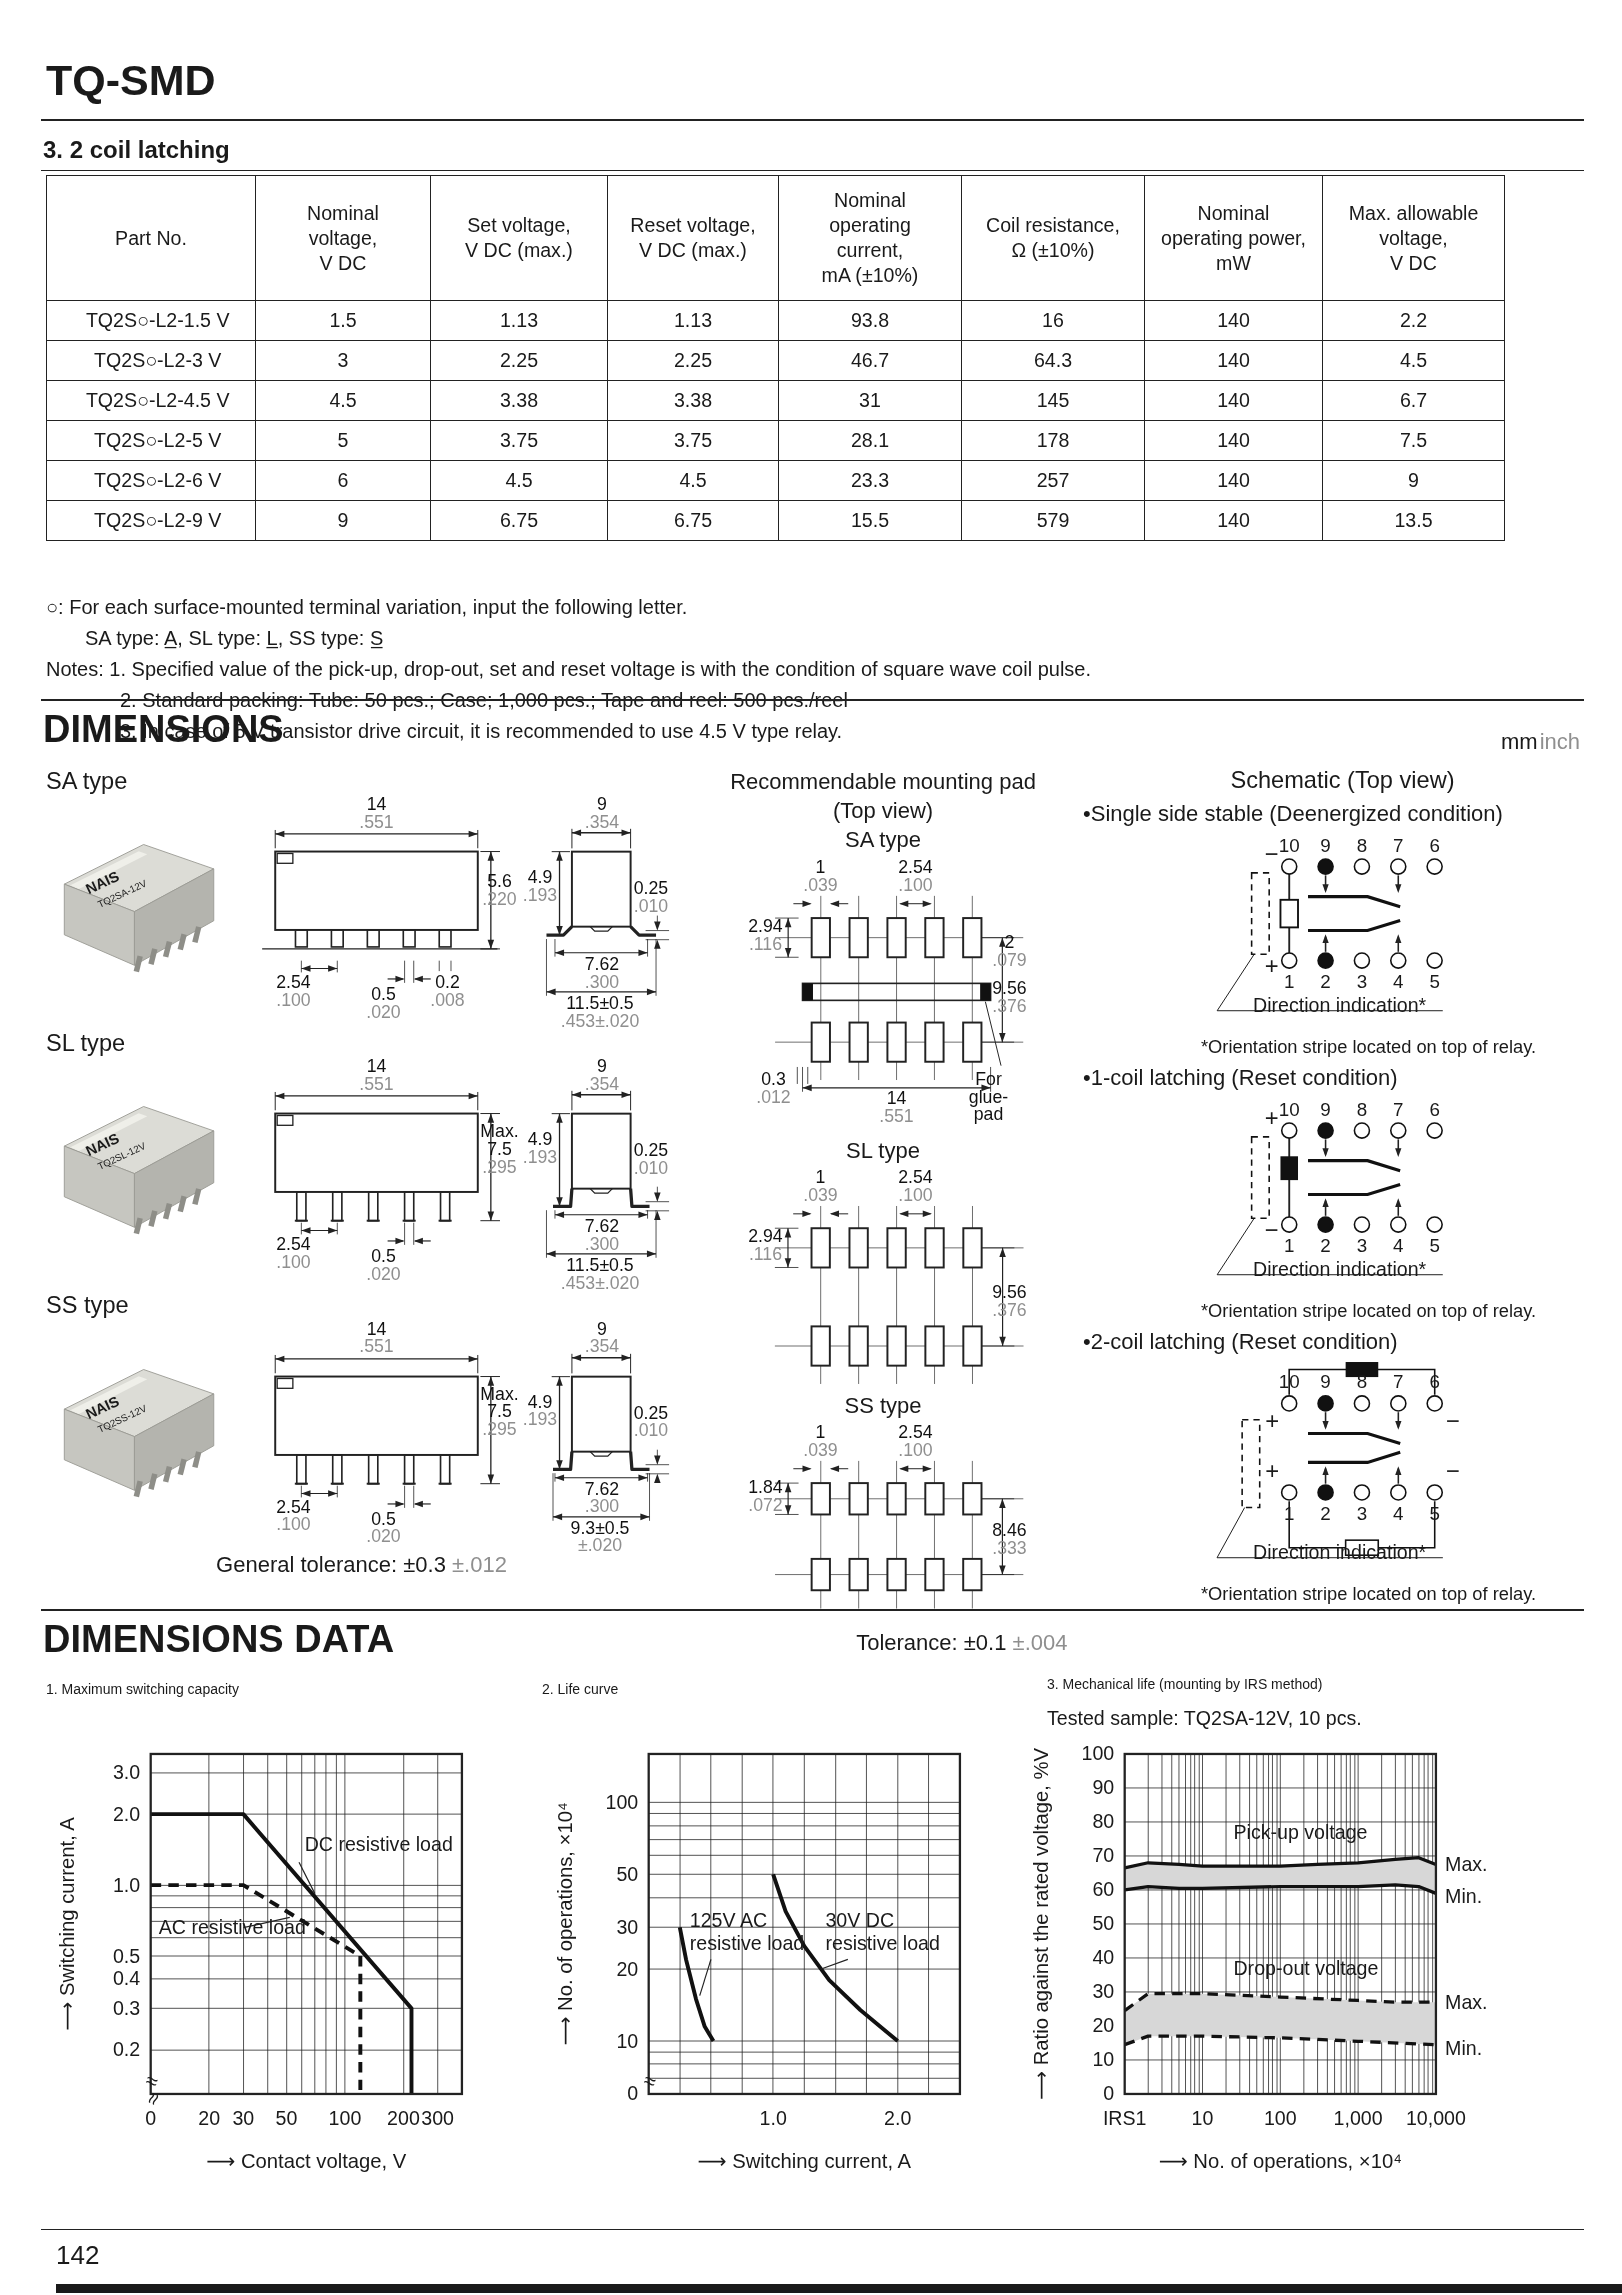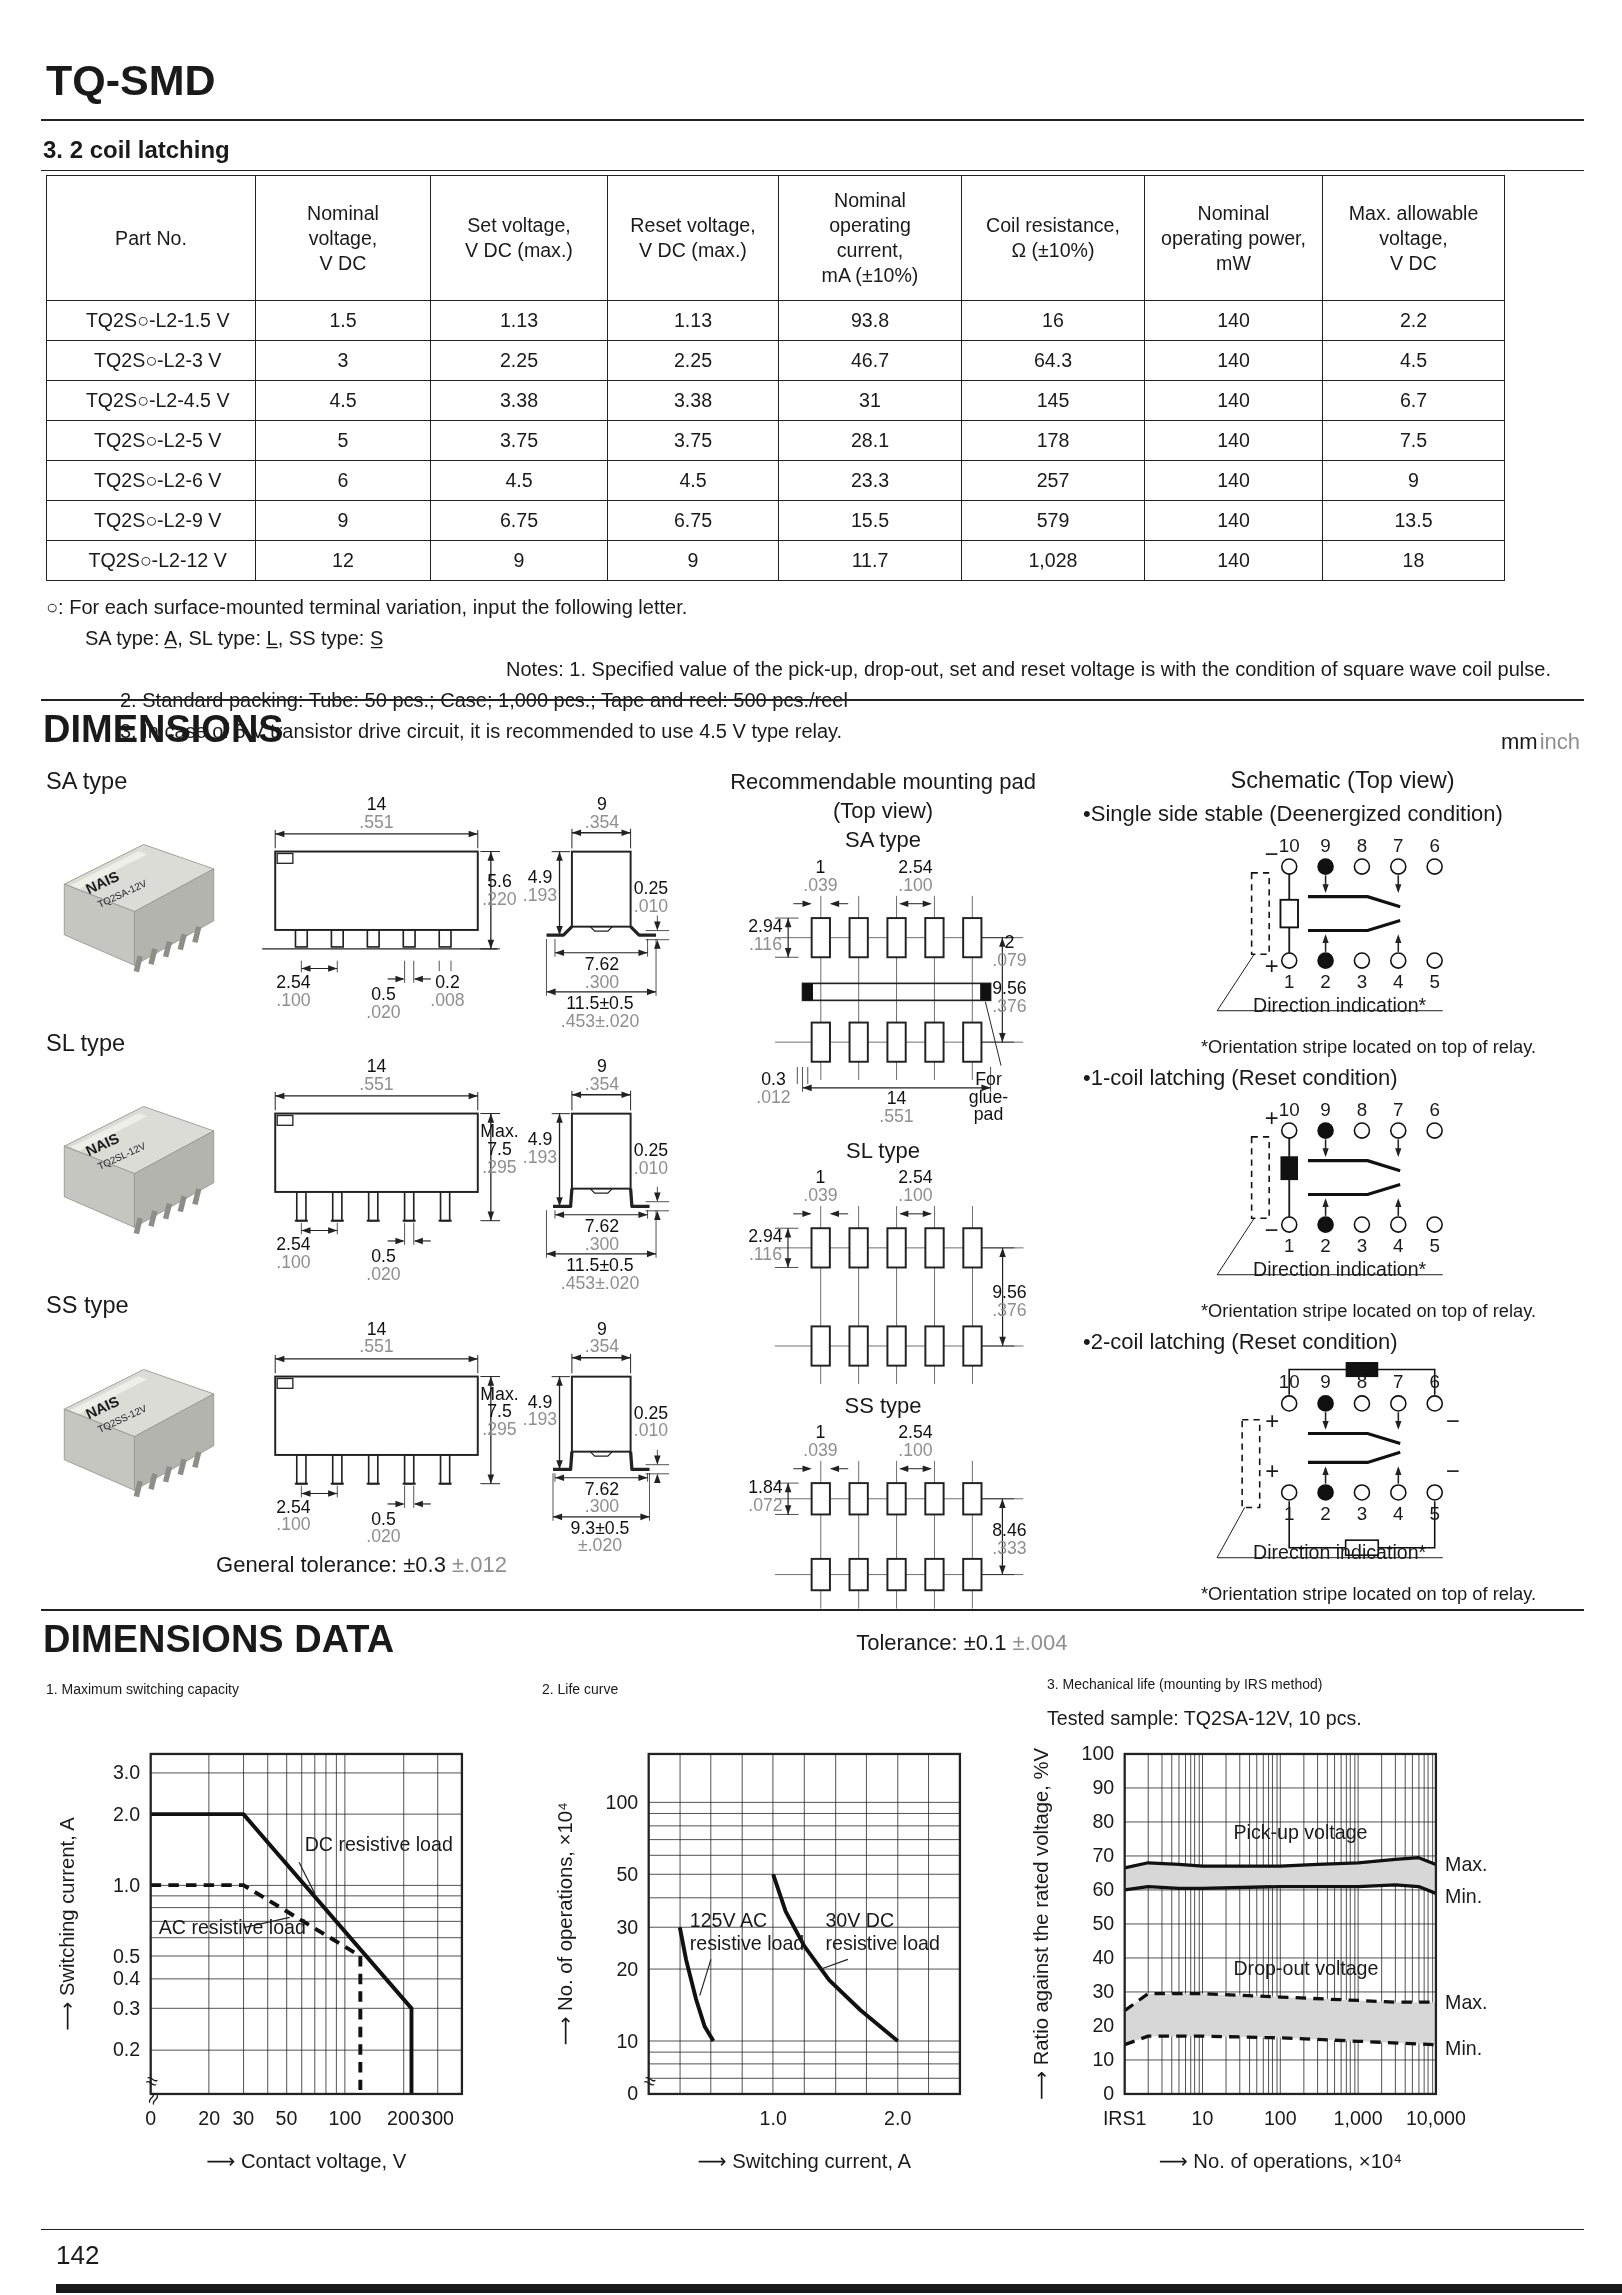--- a/index.html
+++ b/index.html
@@ -171,38 +171,28 @@
         <tr>
           <td class="c0">TQ2S○-L2-9 V</td>
           <td>9</td>
           <td>6.75</td>
           <td>6.75</td>
           <td>15.5</td>
           <td>579</td>
           <td>140</td>
           <td>13.5</td>
         </tr>
-        <tr>
-          <td class="c0">TQ2S○-L2-12 V</td>
-          <td>12</td>
-          <td>9</td>
-          <td>9</td>
-          <td>11.7</td>
-          <td>1,028</td>
-          <td>140</td>
-          <td>18</td>
-        </tr>
       </tbody>
   </table>
 
   <div class="notes">
 
   <div class="note" style="margin-left: 0px;">○: For each surface-mounted terminal variation, input the following letter.</div>
       <div class="note" style="margin-left: 39px;">SA type: A̲, SL type: L̲, SS type: S̲</div>
-      <div class="note" style="margin-left: 0px; text-align: right;">Notes: 1. Specified value of the pick-up, drop-out, set and reset voltage is with the condition of square wave coil pulse.</div>
+      <div class="note" style="margin-left: 0px;">Notes: 1. Specified value of the pick-up, drop-out, set and reset voltage is with the condition of square wave coil pulse.</div>
       <div class="note" style="margin-left: 74px;">2. Standard packing: Tube: 50 pcs.; Case; 1,000 pcs.; Tape and reel: 500 pcs./reel</div>
       <div class="note" style="margin-left: 74px;">3. In case of 5 V transistor drive circuit, it is recommended to use 4.5 V type relay.</div>
     </div>
 
   <div class="rule dimrule"></div>
   <div class="h1b">DIMENSIONS</div>
   <div class="units">
     <span class="mm">mm</span><span class="in">inch</span>
   </div>
 

